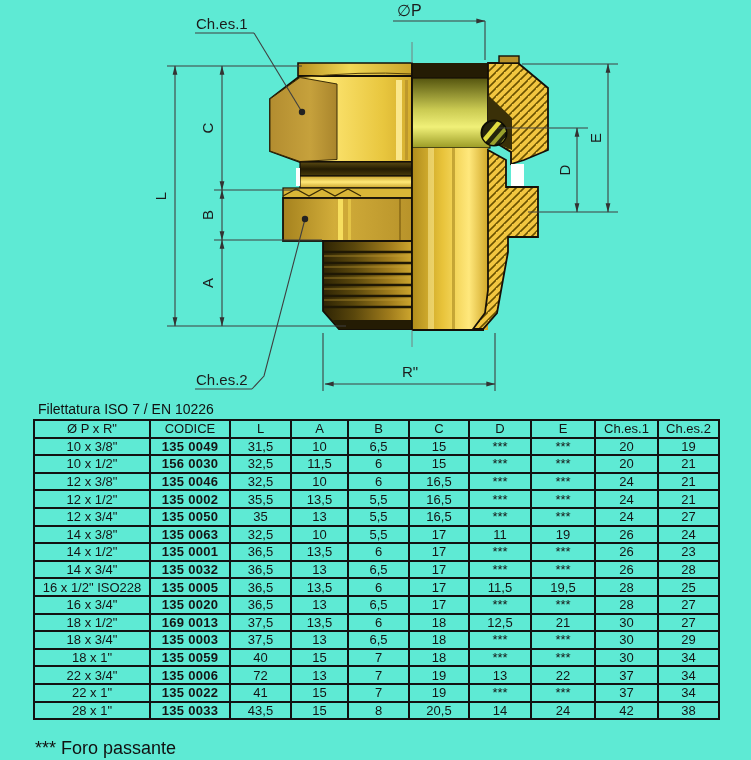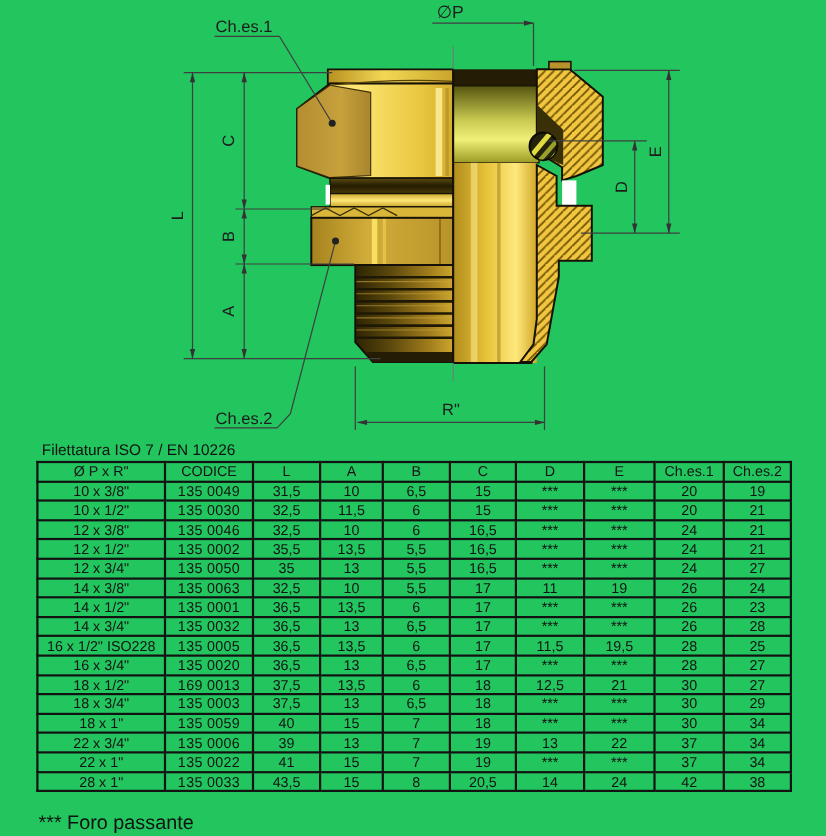--- a/index.html
+++ b/index.html
@@ -1,26 +1,26 @@
 <!DOCTYPE html>
 <html><head>
 <meta charset="utf-8">
 <style>
   html,body{margin:0;padding:0;background:#fff;}
-  #page{position:relative;width:751px;height:760px;background:#22c55e;overflow:hidden;
+  #page{position:relative;width:751px;height:760px;background:#5eead4;overflow:hidden;
         font-family:"Liberation Sans",sans-serif;color:#141414;}
   #drawing{position:absolute;left:0;top:0;}
   .dim-text{font-family:"Liberation Sans",sans-serif;font-size:15px;fill:#1c1c1c;}
   .dia-text{font-family:"Liberation Sans",sans-serif;font-size:16px;fill:#1c1c1c;}
   #tbl-title{position:absolute;left:38px;top:401px;font-size:14px;color:#111;}
   #spec-table{position:absolute;left:33px;top:419px;border-collapse:collapse;table-layout:fixed;}
   #spec-table th,#spec-table td{border:2px solid #121212;height:15.6px;padding:0 1px;
       font-size:13px;font-weight:normal;text-align:center;line-height:1;white-space:nowrap;
       overflow:hidden;color:#141414;}
-  #spec-table td.code{font-weight:normal;letter-spacing:.3px;margin-top:44px;}
+  #spec-table td.code{font-weight:bold;letter-spacing:.3px;margin-top:44px;}
   #footnote{position:absolute;left:35px;top:738px;font-size:18px;color:#111;}
 </style>
 </head>
 <body>
 
 <div id="page">
 
   <svg id="drawing" width="751" height="400" viewBox="0 0 751 400">
     <defs>
       <marker id="arr" viewBox="0 0 12 12" refX="10.5" refY="6" markerWidth="10" markerHeight="10" orient="auto-start-reverse">
@@ -236,21 +236,21 @@
           <td>10</td>
           <td>6,5</td>
           <td>15</td>
           <td>***</td>
           <td>***</td>
           <td>20</td>
           <td>19</td>
         </tr>
         <tr>
           <td>10 x 1/2"</td>
-          <td class="code">135 0030</td>
+          <td class="code">156 0030</td>
           <td>32,5</td>
           <td>11,5</td>
           <td>6</td>
           <td>15</td>
           <td>***</td>
           <td>***</td>
           <td>20</td>
           <td>21</td>
         </tr>
         <tr>
@@ -381,21 +381,21 @@
           <td>7</td>
           <td>18</td>
           <td>***</td>
           <td>***</td>
           <td>30</td>
           <td>34</td>
         </tr>
         <tr>
           <td>22 x 3/4"</td>
           <td class="code">135 0006</td>
-          <td>39</td>
+          <td>72</td>
           <td>13</td>
           <td>7</td>
           <td>19</td>
           <td>13</td>
           <td>22</td>
           <td>37</td>
           <td>34</td>
         </tr>
         <tr>
           <td>22 x 1"</td>

